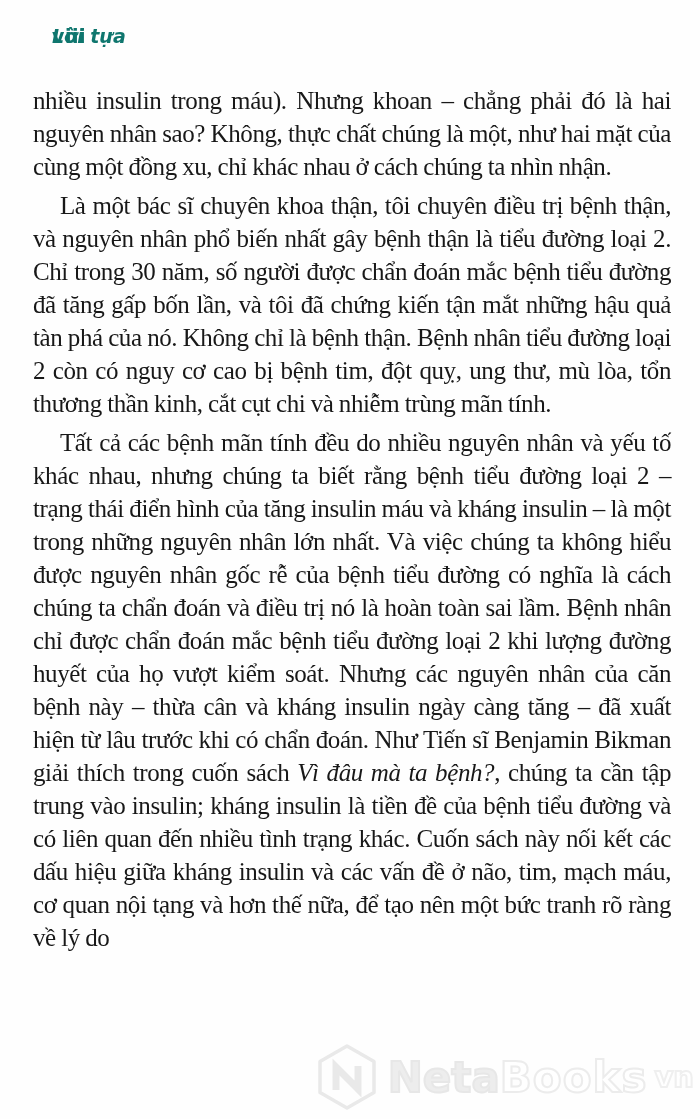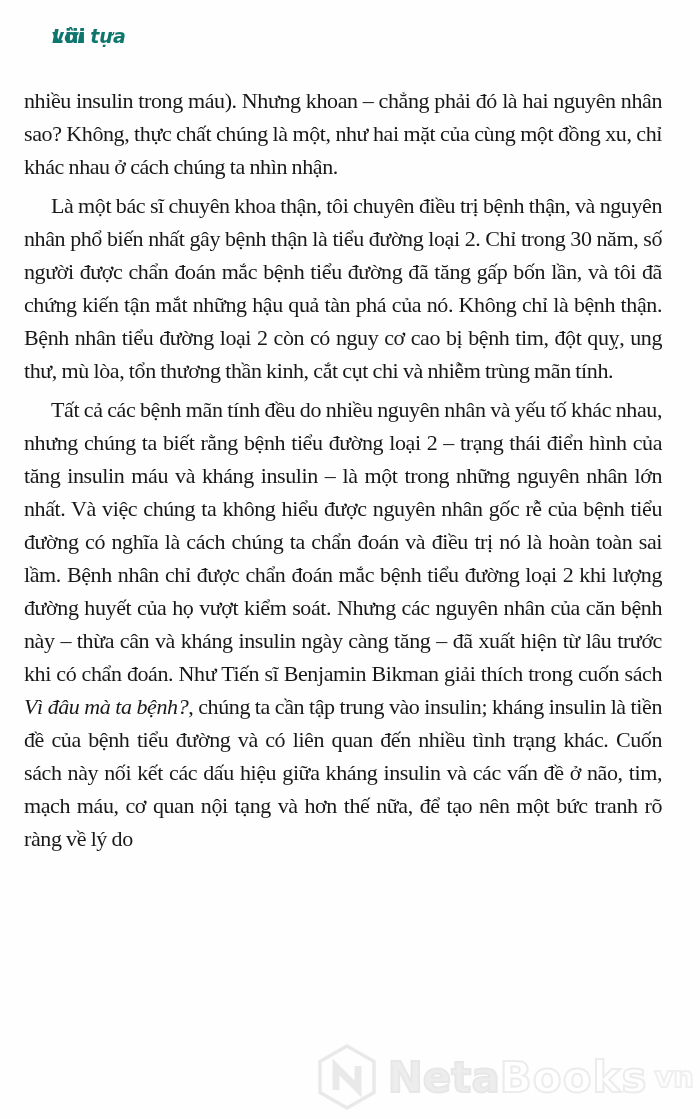--- a/index.html
+++ b/index.html
@@ -37,23 +37,23 @@
     left: 0;
     right: 0;
     top: 0;
     text-align: left;
     font-weight: bold;
     font-style: italic;
   }
   .body-text {
     position: absolute;
     top: 84px;
-    left: 24px;
+    left: 33px;
     width: 638px;
-    font-size: 22px;
+    font-size: 25px;
     line-height: 33px;
     letter-spacing: -0.4px;
     word-spacing: -0.5px;
     color: #181818;
     text-align: justify;
   }
   .body-text p {
     margin: 0 0 6px 0;
   }
   .body-text p.indent {

